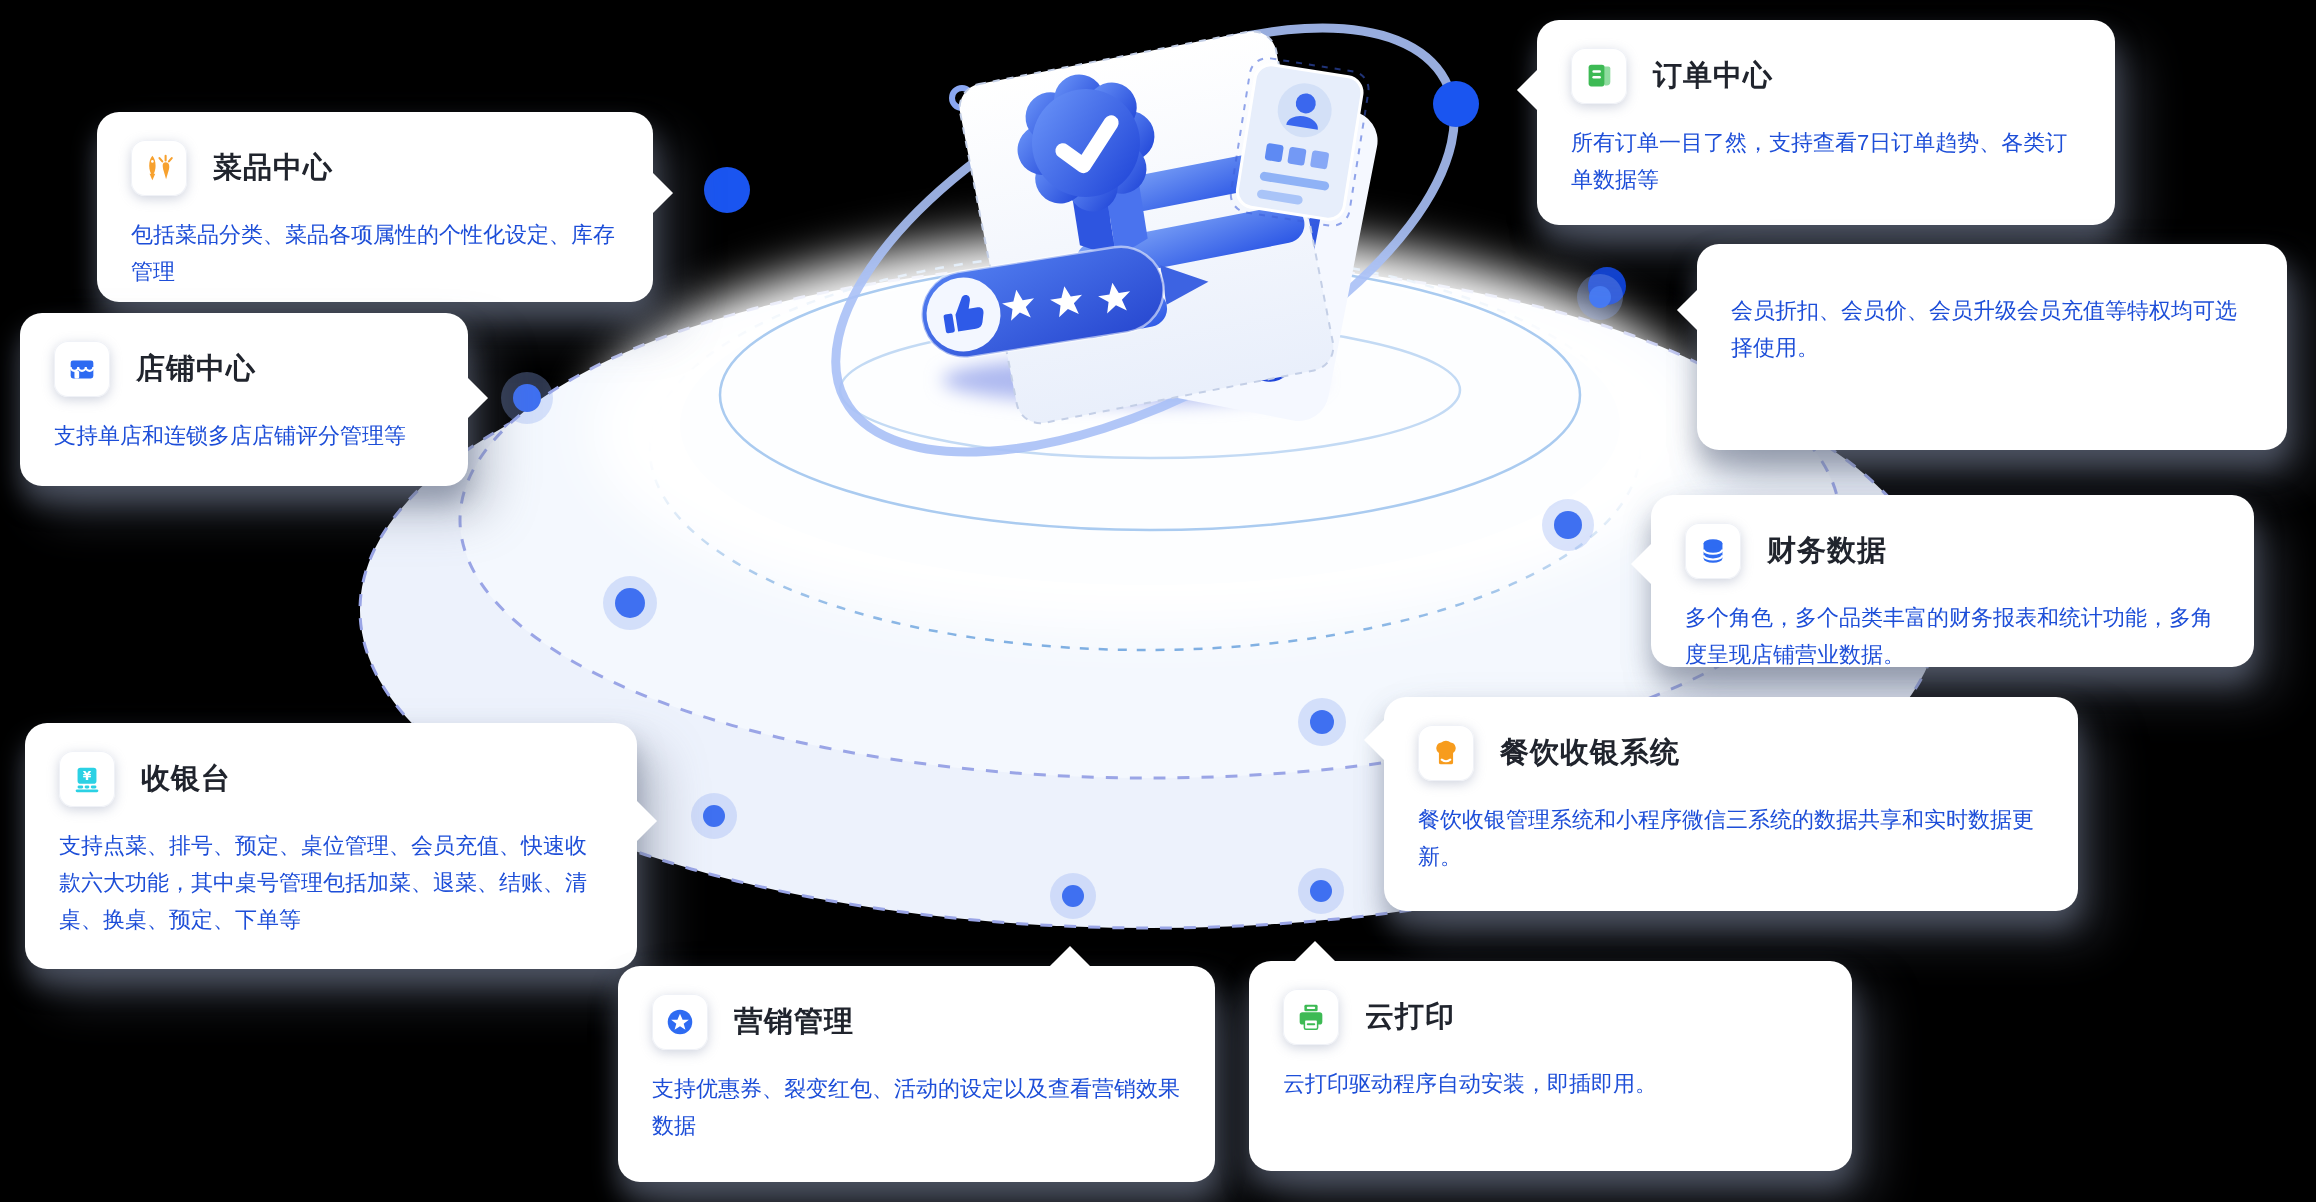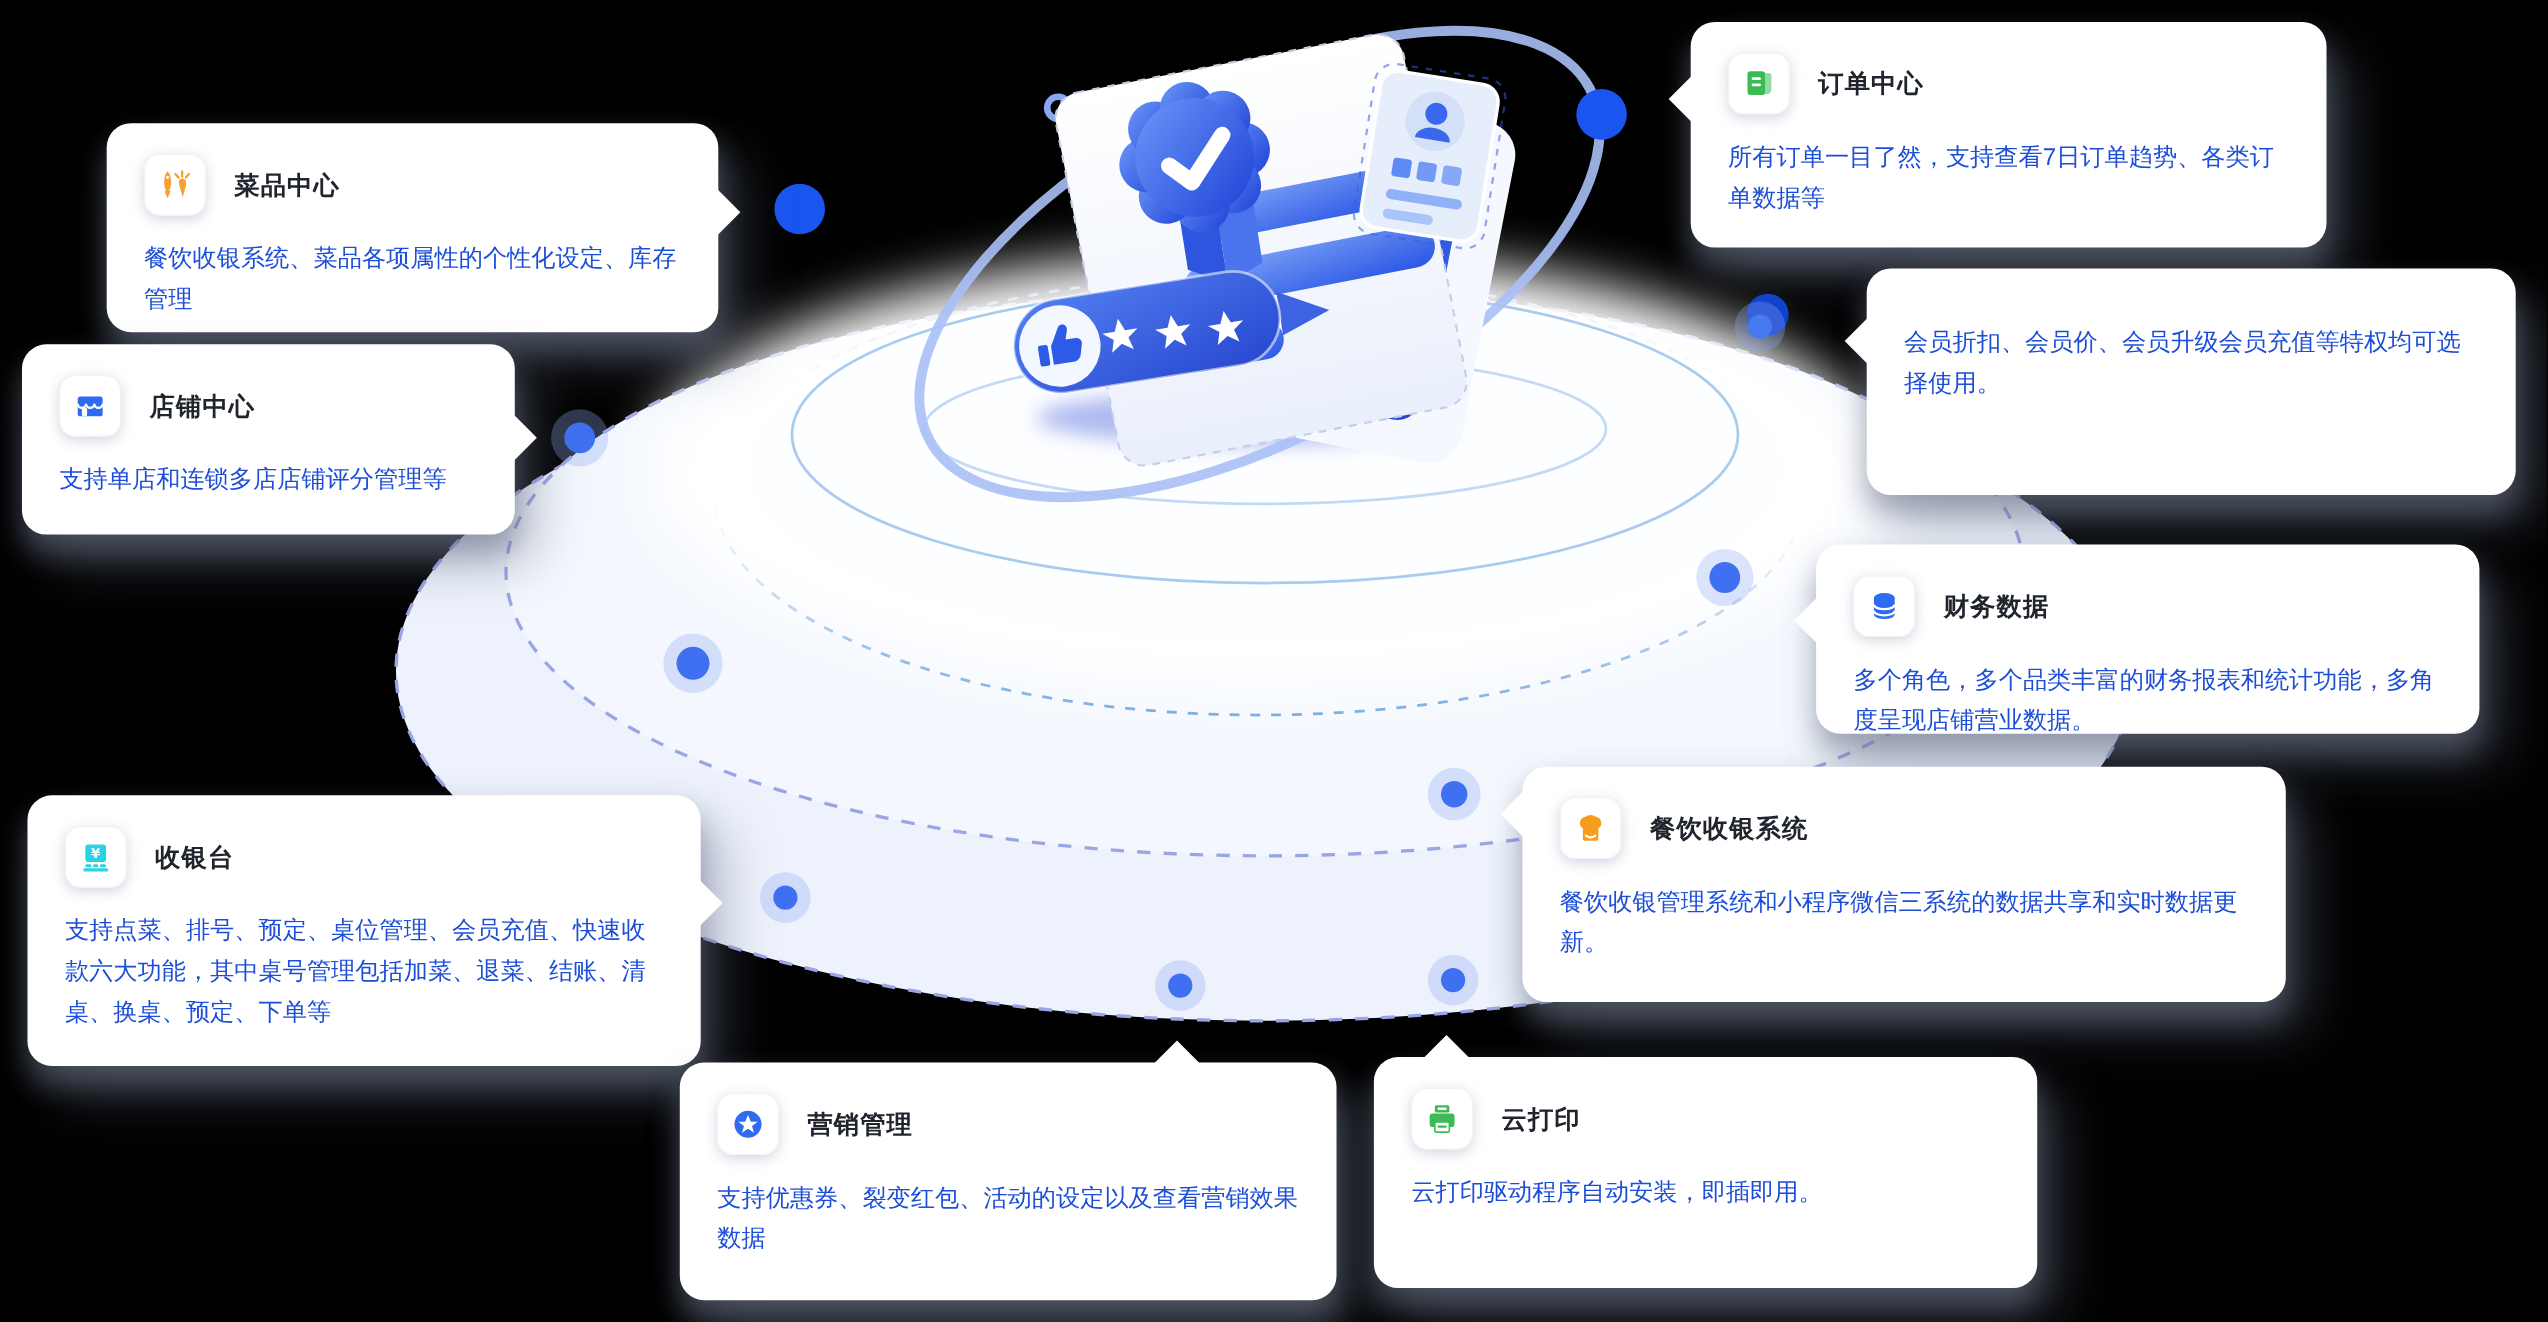--- a/index.html
+++ b/index.html
@@ -7,21 +7,21 @@
          font-family:"Liberation Sans","DejaVu Sans",sans-serif;}
   .platform-svg{position:absolute;left:0;top:0;z-index:1;}
   
   .card{position:absolute;z-index:3;background:#fff;border-radius:22px;
         padding:28px 34px;box-sizing:border-box;
         box-shadow:0 16px 26px rgba(108,116,138,.55), 22px 28px 48px rgba(108,116,138,.38);}
   .card-head{display:flex;align-items:center;gap:26px;}
   .icon-box{width:56px;height:56px;border-radius:14px;background:#fff;flex:0 0 56px;
             box-shadow:0 3px 12px rgba(150,160,185,.45), 0 0 0 1px #f0f2f7 inset;
             display:flex;align-items:center;justify-content:center;}
-  .card-title{font-size:23px;font-weight:700;color:#20242d;letter-spacing:1px;}
+  .card-title{font-size:29px;font-weight:700;color:#20242d;letter-spacing:1px;}
   .card-desc{margin-top:20px;font-size:22px;line-height:37px;color:#1d4ed8;}
   .arrow{position:absolute;width:34px;height:34px;background:#fff;transform:rotate(45deg);z-index:-1;}
   .c1{left:97px;top:112px;width:556px;height:190px;}   .c1 .arrow{right:-13px;top:64px;}
   .c2{left:20px;top:313px;width:448px;height:173px;}   .c2 .arrow{right:-13px;top:68px;}
   .c3{left:143px;top:532px;width:420px;height:160px;}  .c3 .arrow{right:-13px;top:46px;}
   .c4{left:25px;top:723px;width:612px;height:246px;}   .c4 .arrow{right:-13px;top:81px;}
   .c5{left:618px;top:966px;width:597px;height:216px;}  .c5 .arrow{top:-13px;left:435px;}
   .c6{left:1537px;top:20px;width:578px;height:205px;}  .c6 .arrow{left:-13px;top:53px;}
   .c7{left:1697px;top:244px;width:590px;height:206px;} .c7 .arrow{left:-13px;top:49px;}
   .c8{left:1651px;top:495px;width:603px;height:172px;} .c8 .arrow{left:-13px;top:52px;}
@@ -183,21 +183,21 @@
         <svg width="34" height="34" viewBox="0 0 36 36" fill="#F7A12E">
           <path d="M11 5 C15.5 9.5 15.5 21.5 11 26 C6.5 21.5 6.5 9.5 11 5 Z"></path>
           <path d="M8 24 L14 24 L11 31 Z"></path>
           <circle cx="11" cy="11" r="1.4" fill="#fff"></circle>
           <path d="M25 12 C28.5 12 29.5 15.5 28.5 19.5 L25.5 30 L22.5 19.5 C21.5 15.5 21.5 12 25 12 Z"></path>
           <path d="M25 10 V5 M21.5 11 L18.5 7.5 M28.5 11 L31.5 7.5" stroke="#F7A12E" stroke-width="2.2" stroke-linecap="round" fill="none"></path>
         </svg>
       </div>
       <div class="card-title">菜品中心</div>
     </div>
-    <div class="card-desc">餐饮收银系统、菜品各项属性的个性化设定、库存管理</div>
+    <div class="card-desc">包括菜品分类、菜品各项属性的个性化设定、库存管理</div>
   </div>
 
   <div class="card c2">
     <div class="arrow"></div>
     <div class="card-head">
       <div class="icon-box">
         <svg width="34" height="34" viewBox="0 0 36 36" fill="#2E6BF2">
           <rect x="6" y="9" width="24" height="19" rx="2.5"></rect>
           <path d="M6 16 a4 4 0 0 0 8 0 a4 4 0 0 0 8 0 a4 4 0 0 0 8 0" fill="none" stroke="#fff" stroke-width="2.2"></path>
           <rect x="10" y="20" width="5" height="8" rx="1.2" fill="#fff"></rect>

